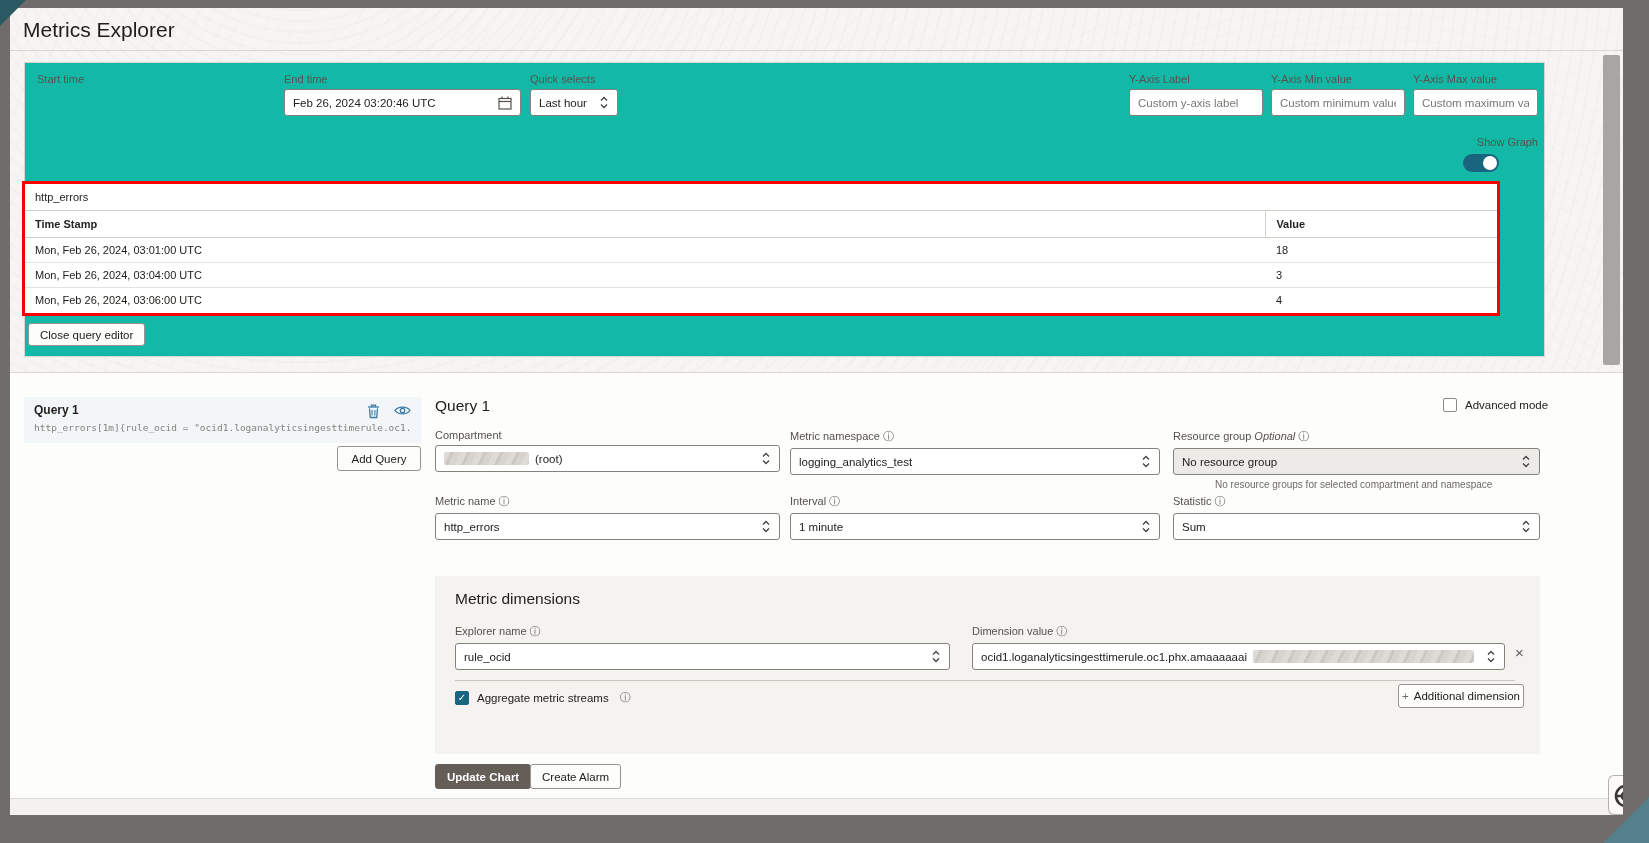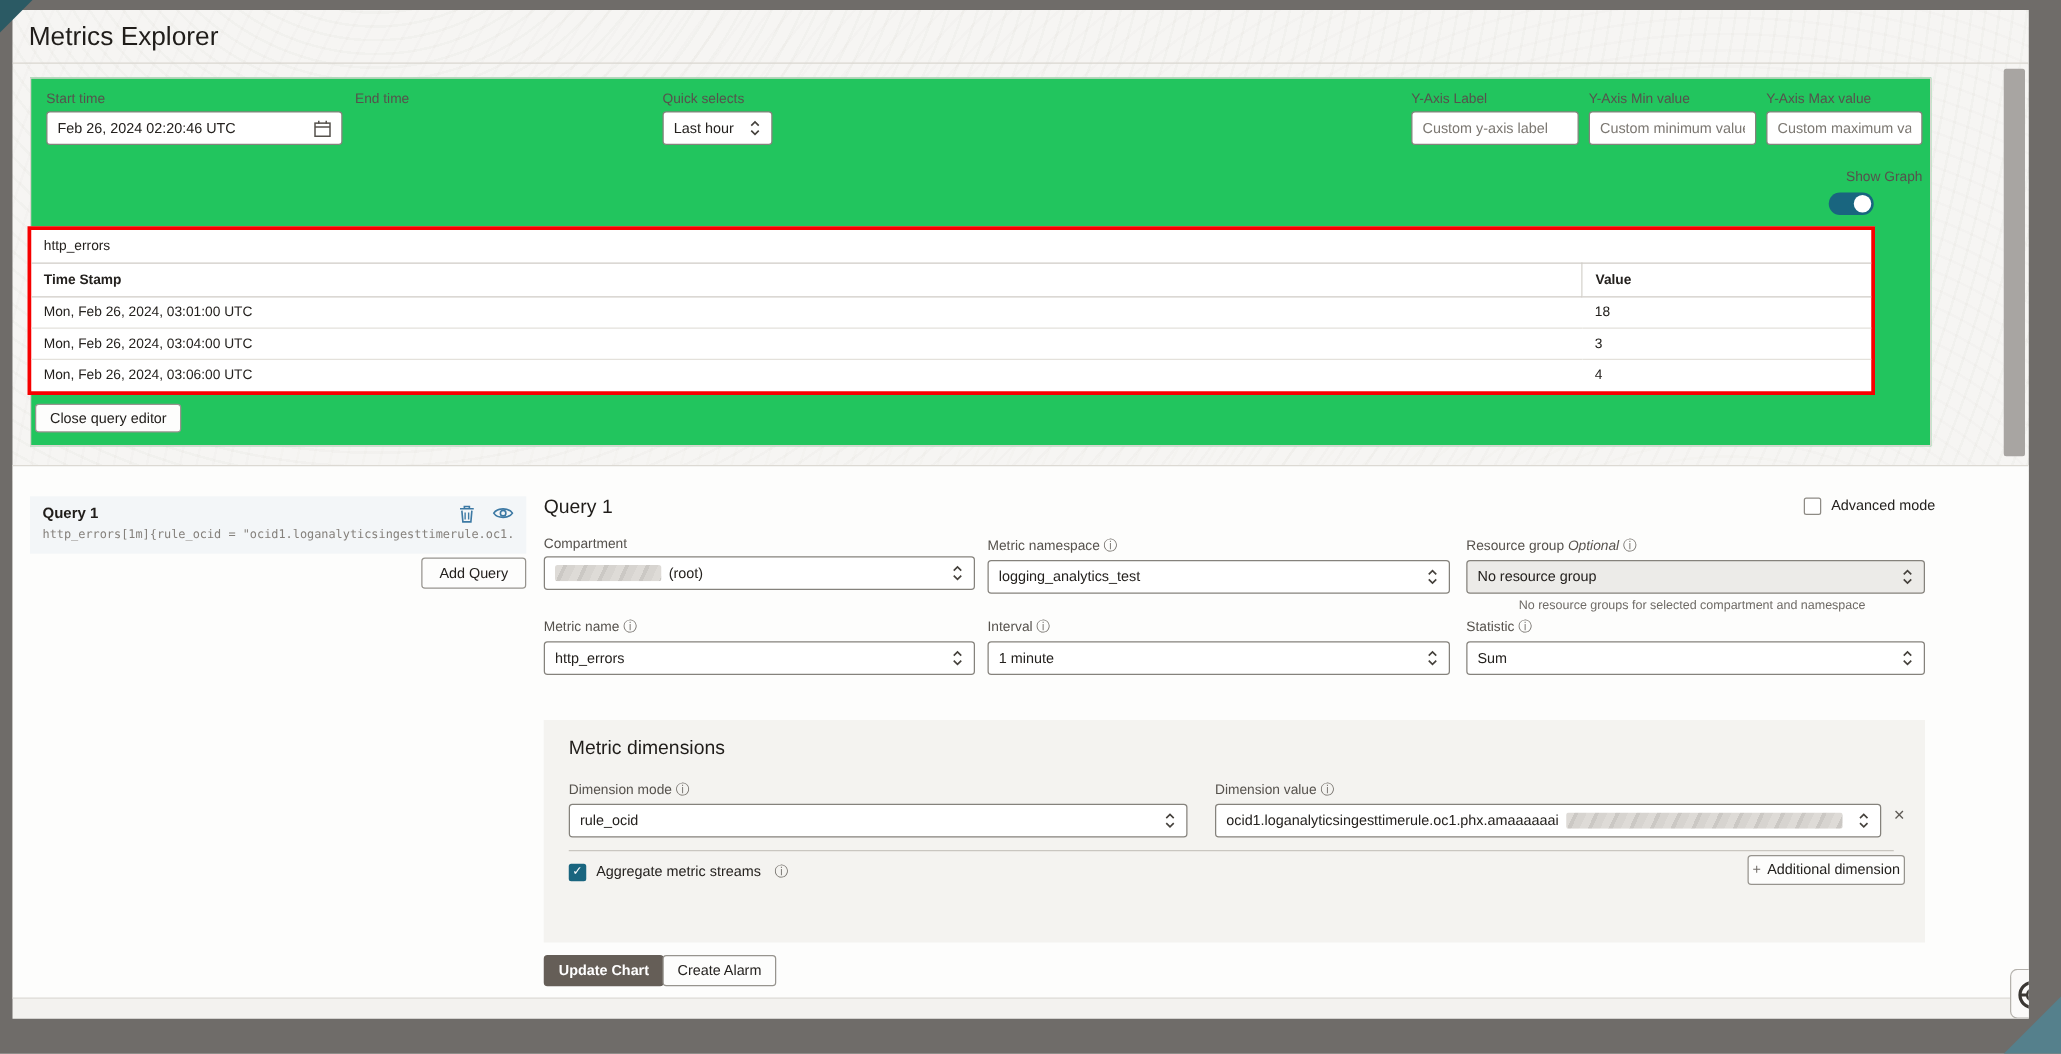--- a/index.html
+++ b/index.html
@@ -15,21 +15,21 @@
              background:#f3f2ef; overflow:hidden; }
   #content::before { content:""; position:absolute; inset:0 0 430px 0; pointer-events:none;
              background:
                repeating-radial-gradient(circle at 18% -40%, rgba(255,255,255,.30) 0 9px, rgba(180,175,168,.06) 9px 11px),
                repeating-radial-gradient(circle at 85% 160%, rgba(255,255,255,.22) 0 11px, rgba(180,175,168,.05) 11px 13px);
              opacity:.55; }
 
   .hdr-title { position:absolute; left:13px; top:10px; font-size:21px; color:#201d1a; z-index:2; }
   .hdr-div   { position:absolute; left:0; top:42px; width:100%; height:1px; background:#d9d6d0; z-index:2; }
 
-  .card { position:absolute; background:#22c55e; border:1px solid #d9d6d0; z-index:2; }
+  .card { position:absolute; background:#14b8a6; border:1px solid #d9d6d0; z-index:2; }
   #topcard { left:14px; top:54px; width:1521px; height:295px; }
 
   .fgroup { position:absolute; }
   .lbl { font-size:11px; color:#56524d; display:block; margin-bottom:4px; white-space:nowrap; }
   .lbl .opt { font-style:italic; }
   .info { color:#6f6b66; font-size:11px; font-style:normal; margin-left:3px; }
 
   .inp, .sel { display:flex; align-items:center; height:27px; width:100%;
                background:#fff; border:1px solid #85827c; border-radius:3px;
                padding:0 8px; font-size:11.5px; color:#24211e; }
@@ -103,33 +103,33 @@
 
 <div id="content">
 
   <div class="hdr-title">Metrics Explorer</div>
   <div class="hdr-div"></div>
 
   <div id="topcard" class="card">
 
     <div class="fgroup" style="left:12px; top:10px; width:237px;">
       <span class="lbl">Start time</span>
+    </div>
+
+    <div class="fgroup" style="left:259px; top:10px; width:237px;">
+      <span class="lbl">End time</span>
       <div class="inp">
-        <input value="Feb 26, 2024 02:20:46 UTC" style="">
+        <input value="Feb 26, 2024 03:20:46 UTC" style="">
         <svg width="14" height="14" viewBox="0 0 14 14">
           <rect x="1" y="2.5" width="12" height="10.5" fill="none" stroke="#55514c" stroke-width="1.2"></rect>
           <line x1="1" y1="5.5" x2="13" y2="5.5" stroke="#55514c" stroke-width="1.2"></line>
           <line x1="4" y1="0.5" x2="4" y2="3" stroke="#55514c" stroke-width="1.2"></line>
           <line x1="10" y1="0.5" x2="10" y2="3" stroke="#55514c" stroke-width="1.2"></line>
         </svg>
       </div>
-    </div>
-
-    <div class="fgroup" style="left:259px; top:10px; width:237px;">
-      <span class="lbl">End time</span>
     </div>
 
     <div class="fgroup" style="left:505px; top:10px; width:88px;">
       <span class="lbl">Quick selects</span>
       <div class="sel">
         <span class="val">Last hour</span>
         <svg class="spin" width="10" height="15" viewBox="0 0 10 15">
           <path d="M2 5.5 L5 2.5 L8 5.5" fill="none" stroke="#45413c" stroke-width="1.3"></path>
           <path d="M2 9.5 L5 12.5 L8 9.5" fill="none" stroke="#45413c" stroke-width="1.3"></path>
         </svg>
@@ -289,21 +289,21 @@
           <path d="M2 5.5 L5 2.5 L8 5.5" fill="none" stroke="#45413c" stroke-width="1.3"></path>
           <path d="M2 9.5 L5 12.5 L8 9.5" fill="none" stroke="#45413c" stroke-width="1.3"></path>
         </svg>
       </div>
     </div>
 
     <div id="dimspanel">
       <div class="h2" style="position:absolute; left:20px; top:14px;">Metric dimensions</div>
 
       <div class="fgroup" style="left:20px; top:48px; width:495px;">
-        <span class="lbl"><span>Dimension mode</span><span class="info">ⓘ</span></span>
+        <span class="lbl"><span>Explorer name</span><span class="info">ⓘ</span></span>
         <div class="sel">
           <span class="val">rule_ocid</span>
           <svg class="spin" width="10" height="15" viewBox="0 0 10 15">
             <path d="M2 5.5 L5 2.5 L8 5.5" fill="none" stroke="#45413c" stroke-width="1.3"></path>
             <path d="M2 9.5 L5 12.5 L8 9.5" fill="none" stroke="#45413c" stroke-width="1.3"></path>
           </svg>
         </div>
       </div>
 
       <div class="fgroup" style="left:537px; top:48px; width:533px;">

